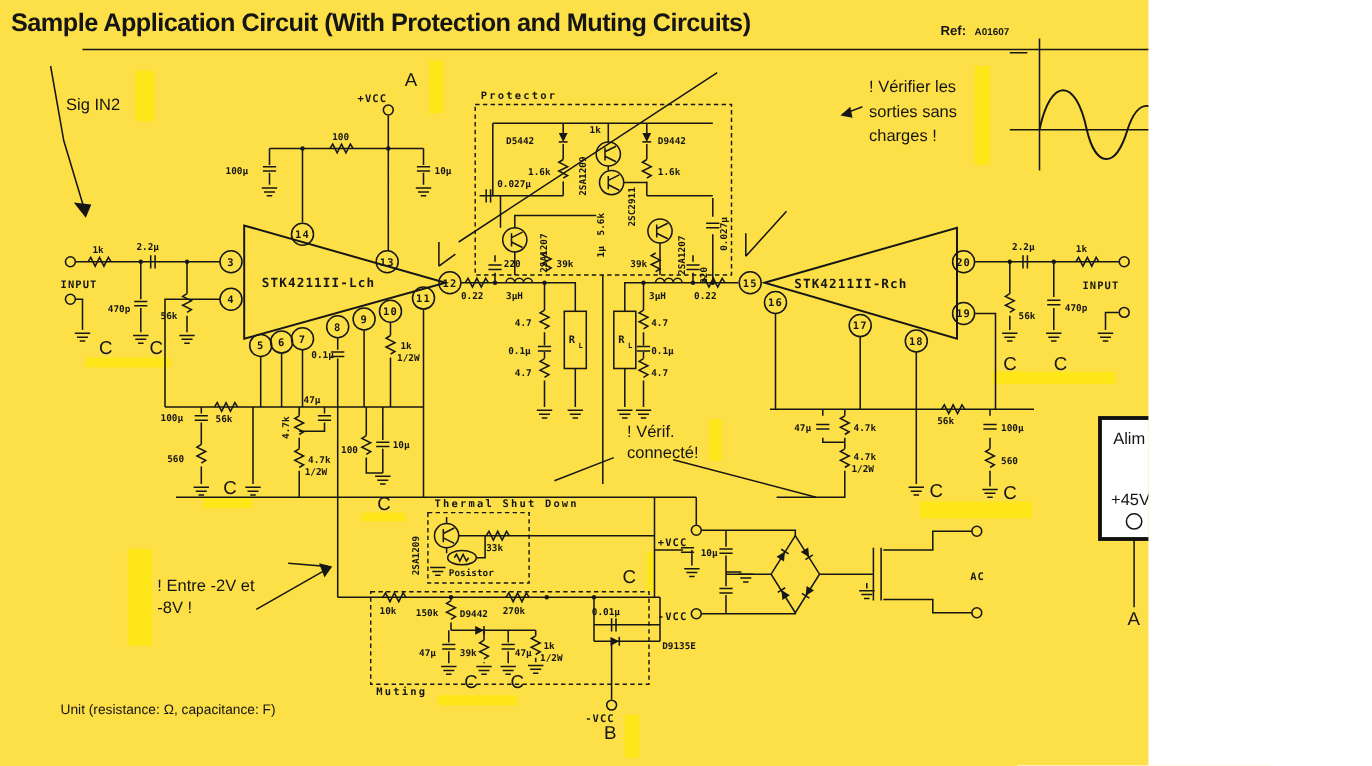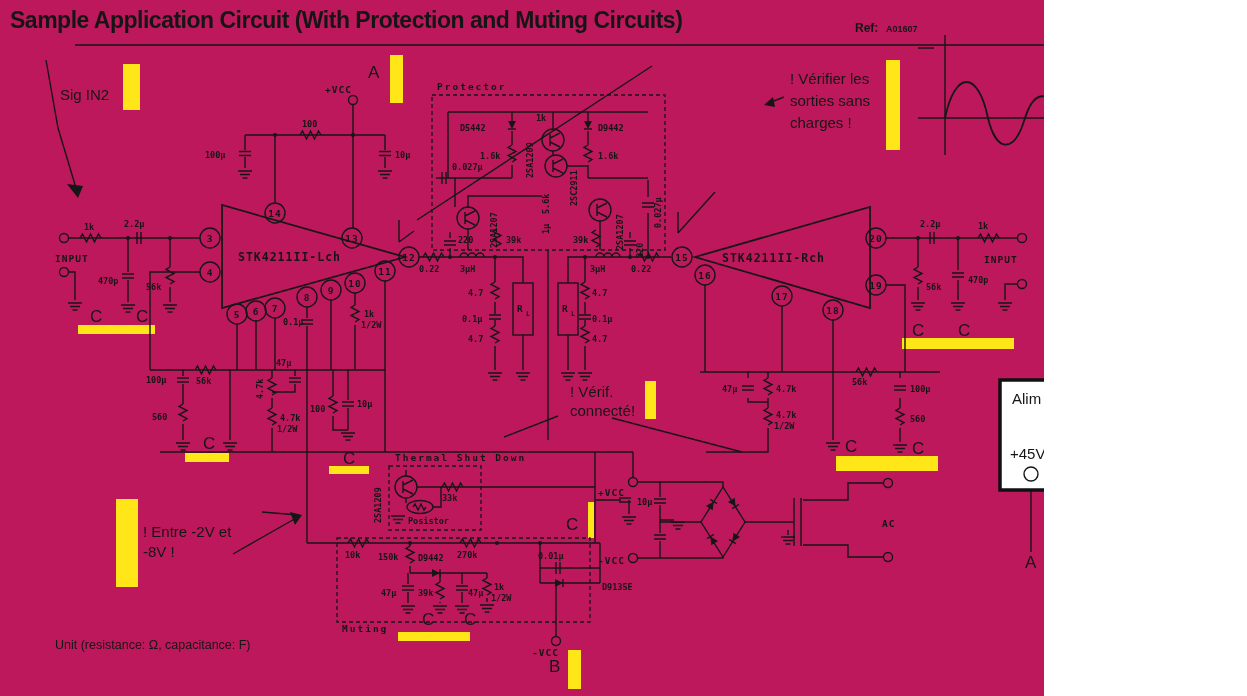--- a/index.html
+++ b/index.html
@@ -1,16 +1,16 @@
 <!DOCTYPE html>
 <html><head>
 <meta charset="utf-8">
 <style>
   html,body{margin:0;padding:0;background:#ffffff;}
-  .stage{position:relative;width:1044px;height:696px;background:#be185d;overflow:hidden;}
+  .stage{position:relative;width:1044px;height:696px;background:#fde047;overflow:hidden;}
   svg{position:absolute;left:0;top:0;}
   svg text{fill:#151515;}
   .title{font:bold 23px "Liberation Sans",sans-serif;letter-spacing:-0.5px;}
   .ref{font:bold 12px "Liberation Sans",sans-serif;}
   .refnum{font:bold 9px "Liberation Sans",sans-serif;}
   .lbl{font:bold 8.5px "DejaVu Sans Mono",monospace;}
   .lbl9{font:bold 9.5px "DejaVu Sans Mono",monospace;letter-spacing:1px;}
   .amp{font:bold 11.5px "DejaVu Sans Mono",monospace;letter-spacing:1px;}
   .blk{font:bold 9.5px "DejaVu Sans Mono",monospace;letter-spacing:2px;}
   .ann{font:15px "Liberation Sans",sans-serif;}

